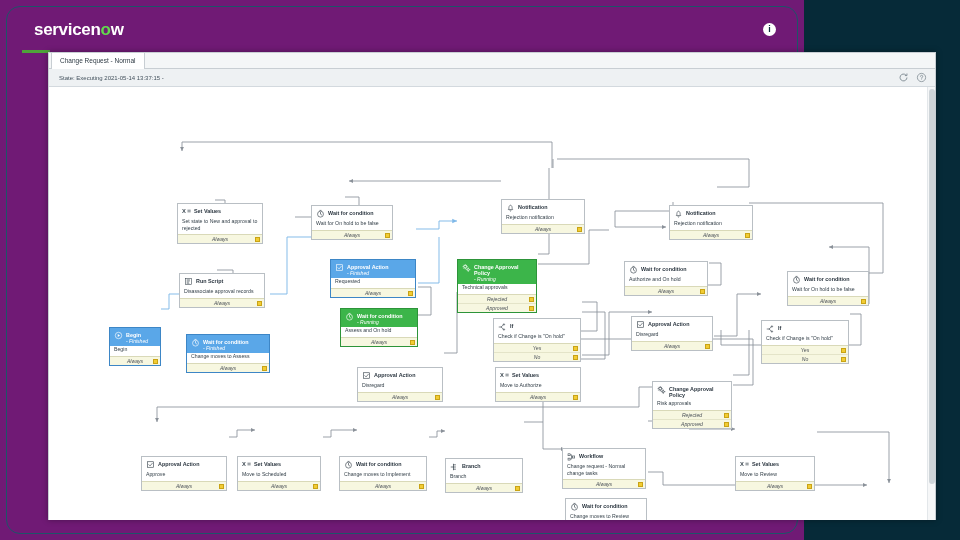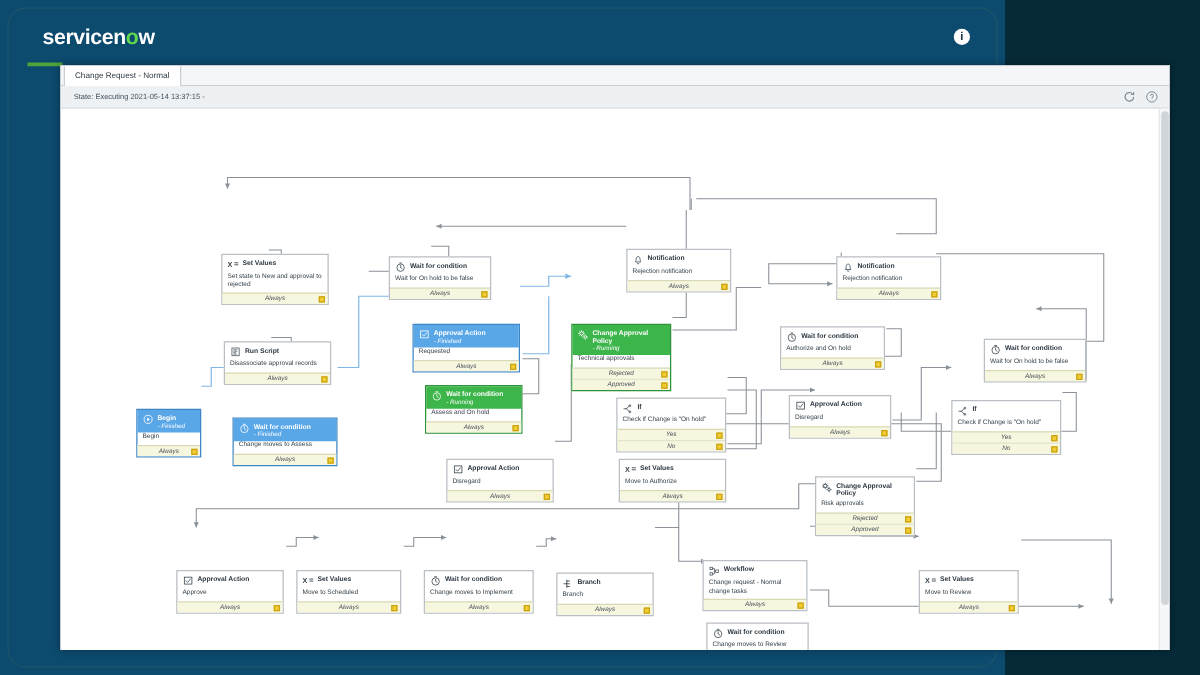--- a/index.html
+++ b/index.html
@@ -5,21 +5,21 @@
   * { box-sizing: border-box; margin: 0; padding: 0; }
   html, body {
     width: 960px; height: 540px;
     background: #062a38;
     font-family: "Liberation Sans", sans-serif;
     overflow: hidden;
   }
   #app {
     position: relative;
     width: 804px; height: 540px;
-    background: #0c4a6e;
+    background: #701a75;
   }
   
   .frame-border {
     position: absolute; left: 6px; top: 6px; right: 6px; bottom: 6px;
     border: 1px solid #1d5468;
     border-radius: 14px;
     pointer-events: none;
   }
   
   .topbar {

